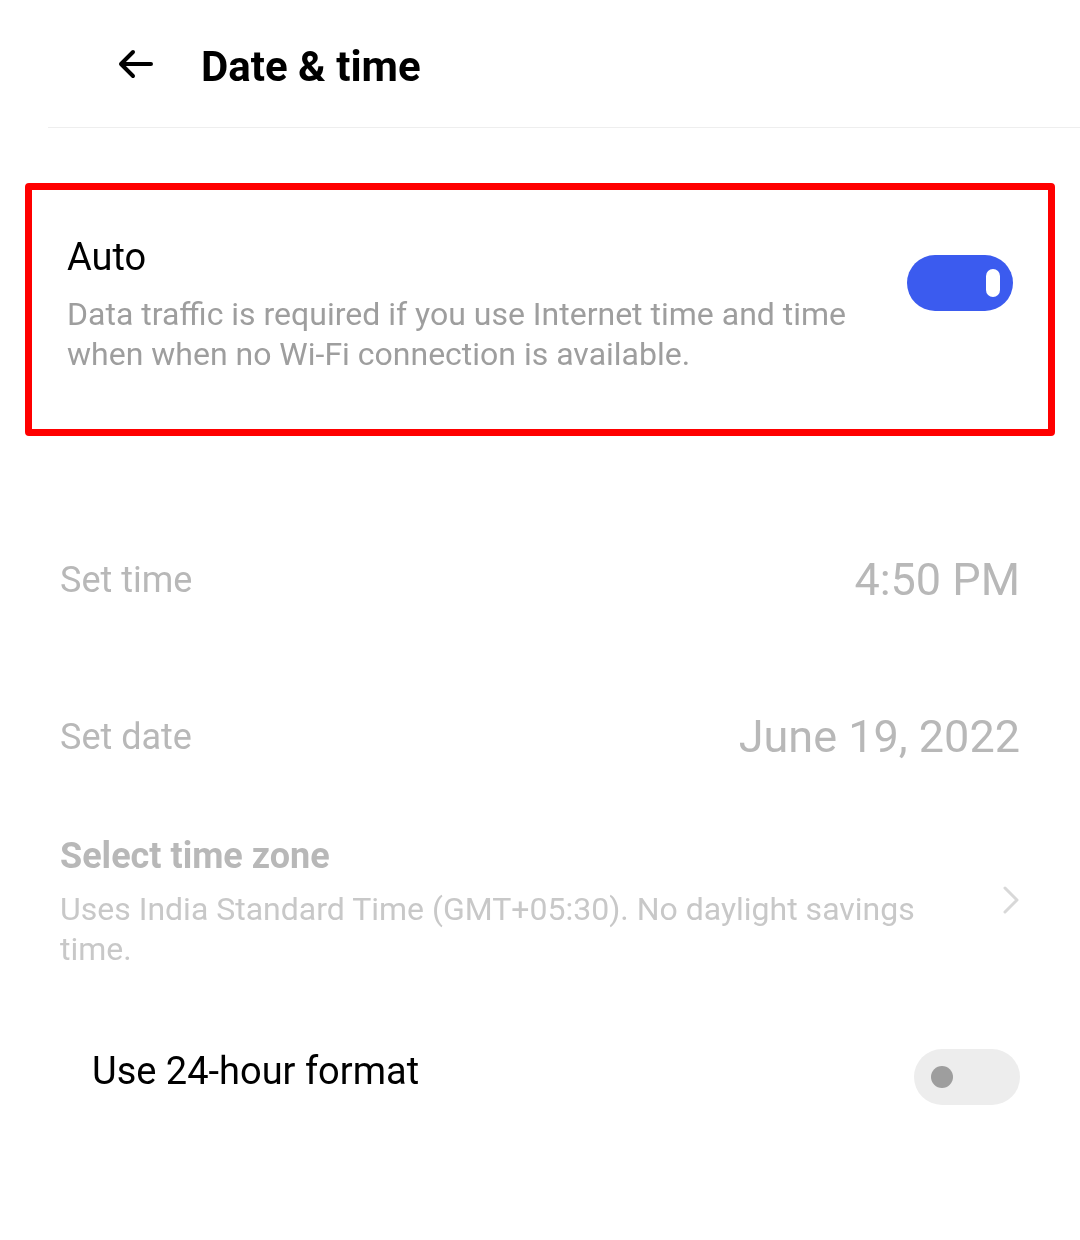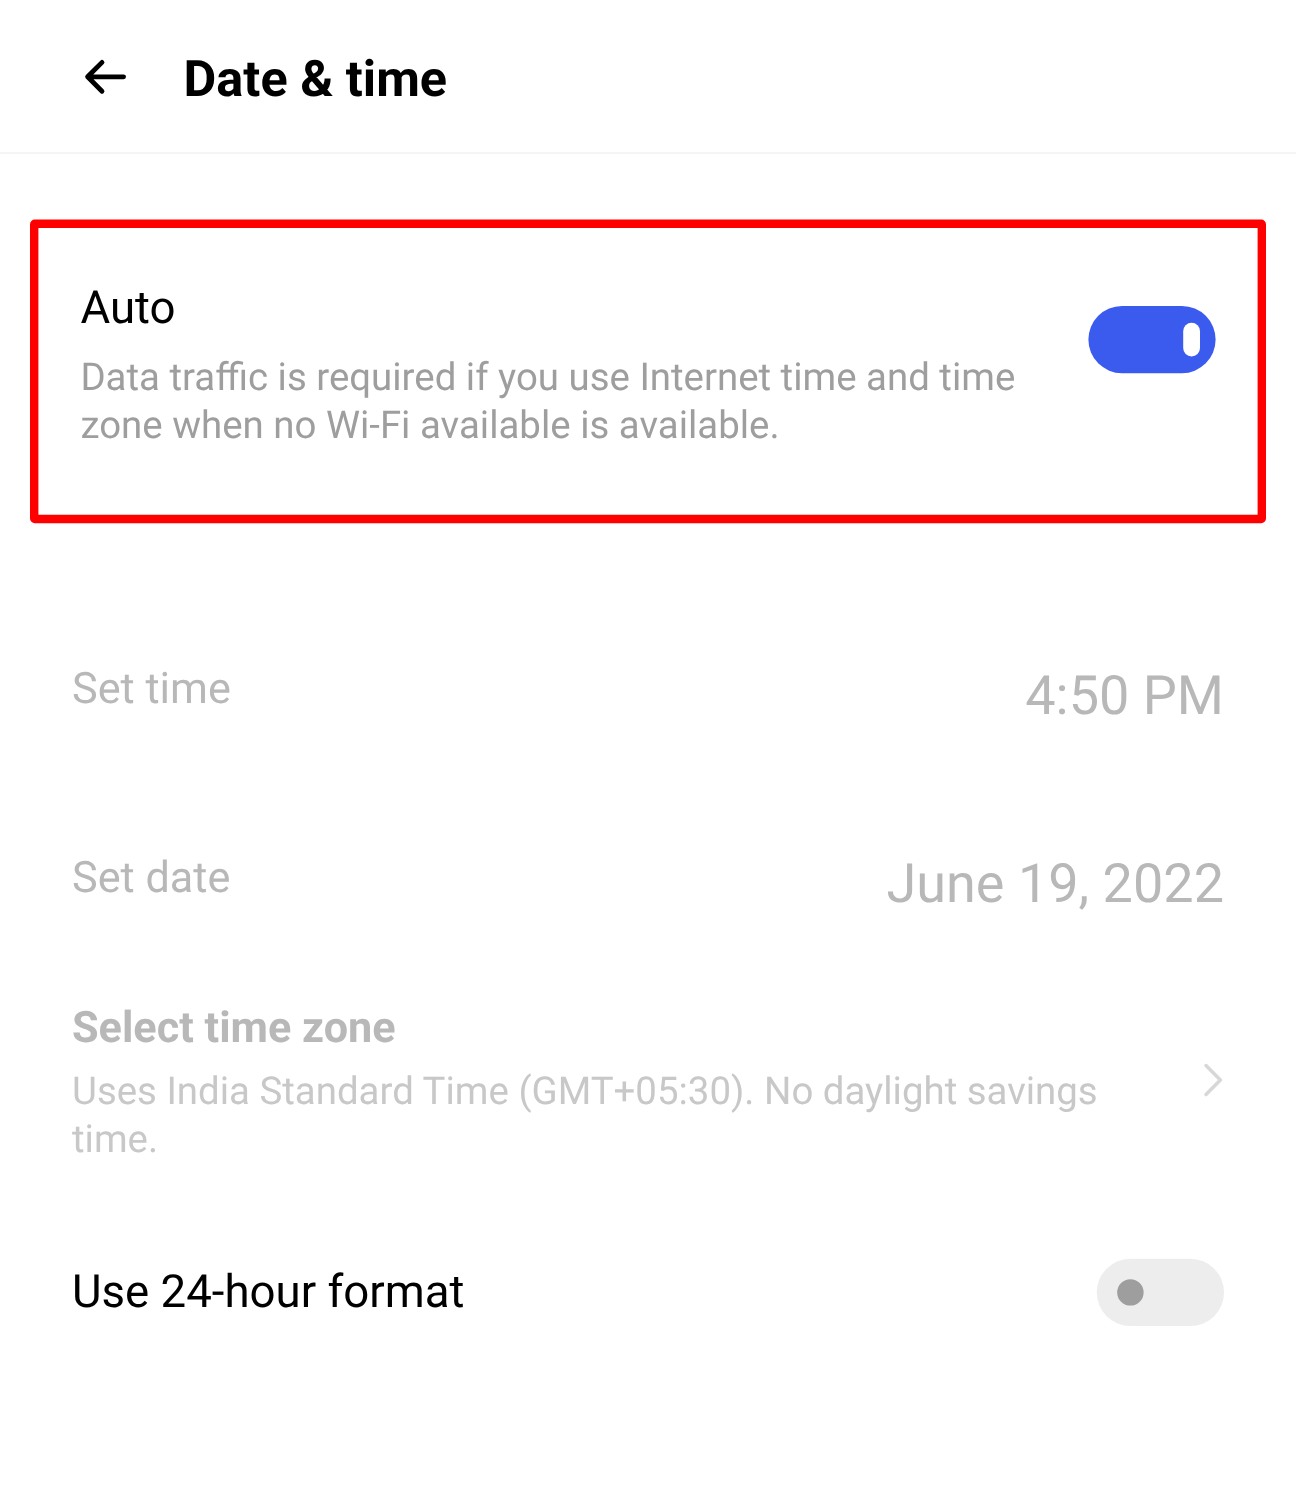--- a/index.html
+++ b/index.html
@@ -11,20 +11,21 @@
       font-family: -apple-system, BlinkMacSystemFont, "Segoe UI", Roboto, Helvetica, Arial, sans-serif;
       background: #ffffff;
       width: 1080px;
       height: 1240px;
     }
     .header {
       display: flex;
       align-items: center;
       padding: 40px 65px 35px 65px;
       border-bottom: 1px solid #eeeeee;
+      margin-left: 48px;
     }
     .back-arrow {
       margin-right: 40px;
       cursor: pointer;
     }
     .header-title {
       font-size: 42px;
       font-weight: 700;
       color: #000000;
     }
@@ -93,20 +94,21 @@
       width: 22px;
       height: 22px;
       background: #9e9e9e;
       border-radius: 50%;
     }
     .settings-list {
       padding: 0 60px;
     }
     .setting-row {
       display: flex;
+      align-items: center;
       justify-content: space-between;
       padding: 52px 0;
     }
     .setting-label {
       font-size: 36px;
       font-weight: 400;
     }
     .setting-value {
       font-size: 45px;
       font-weight: 400;
@@ -134,23 +136,23 @@
       font-weight: 400;
       color: #c8c8c8;
       line-height: 1.25;
     }
     .chevron {
       margin-left: 40px;
       flex-shrink: 0;
     }
     .hour-format-row {
       display: flex;
-      align-items: center;
       justify-content: space-between;
       padding: 20px 0;
+      margin-left: 32px;
     }
     .hour-format-label {
       font-size: 38px;
       font-weight: 400;
       color: #000000;
     }
     .spacer {
       height: 65px;
     }
   </style>
@@ -163,21 +165,21 @@
       <path d="M 38 24 L 8 24 M 8 24 L 20 12 M 8 24 L 20 36" stroke="#000000" stroke-width="4" fill="none" stroke-linecap="round" stroke-linejoin="round"></path>
     </svg>
   </div>
   <div class="header-title">Date &amp; time</div>
 </div>
 
 <div class="highlighted-box">
   <div class="highlighted-row">
     <div class="setting-text">
       <div class="setting-title">Auto</div>
-      <div class="setting-desc">Data traffic is required if you use Internet time and time zone when no Wi-Fi available is available.</div>
+      <div class="setting-desc">Data traffic is required if you use Internet time and time when when no Wi-Fi connection is available.</div>
     </div>
     <div class="toggle-on"></div>
   </div>
 </div>
 
 <div class="spacer"></div>
 
 <div class="settings-list">
   <div class="setting-row">
     <div class="setting-label disabled">Set time</div>

